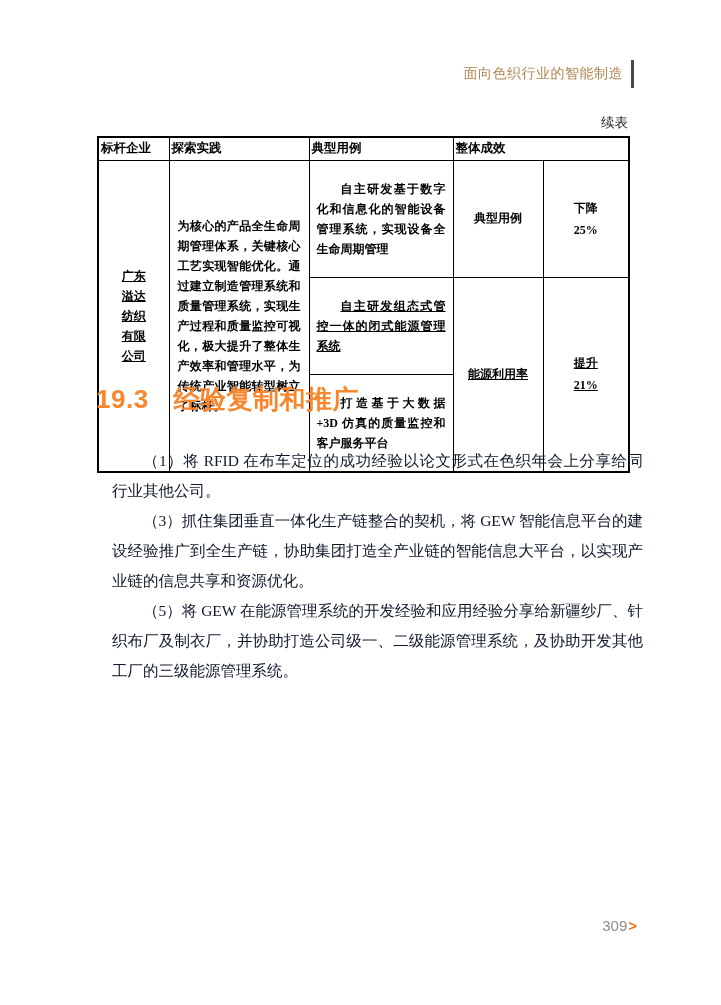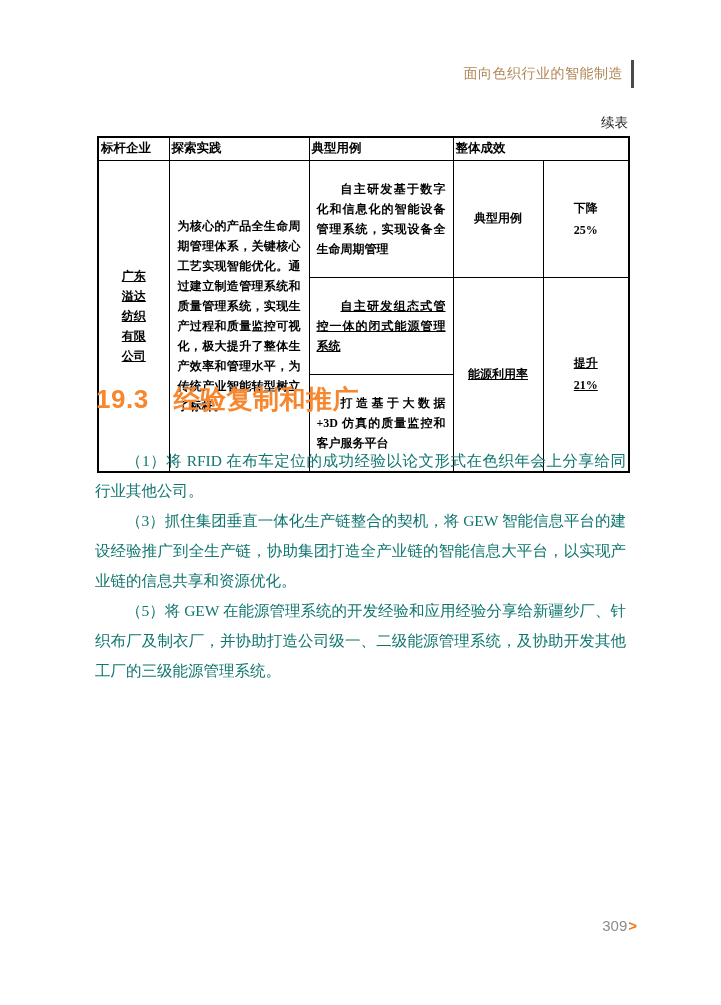--- a/index.html
+++ b/index.html
@@ -123,26 +123,26 @@
     font-size: 26px;
     color: #F7872E;
     letter-spacing: 0.5px;
     white-space: nowrap;
   }
 
   
   .body-text {
     position: absolute;
     top: 446px;
-    left: 95px;
+    left: 112px;
     width: 531px;
     font-size: 15.5px;
     line-height: 30px;
     text-align: justify;
-    color: #0f766e;
+    color: #0f172a;
   }
   .body-text p {
     margin: 0;
     text-indent: 2em;
   }
 
   
   .page-footer {
     position: absolute;
     top: 917px;

